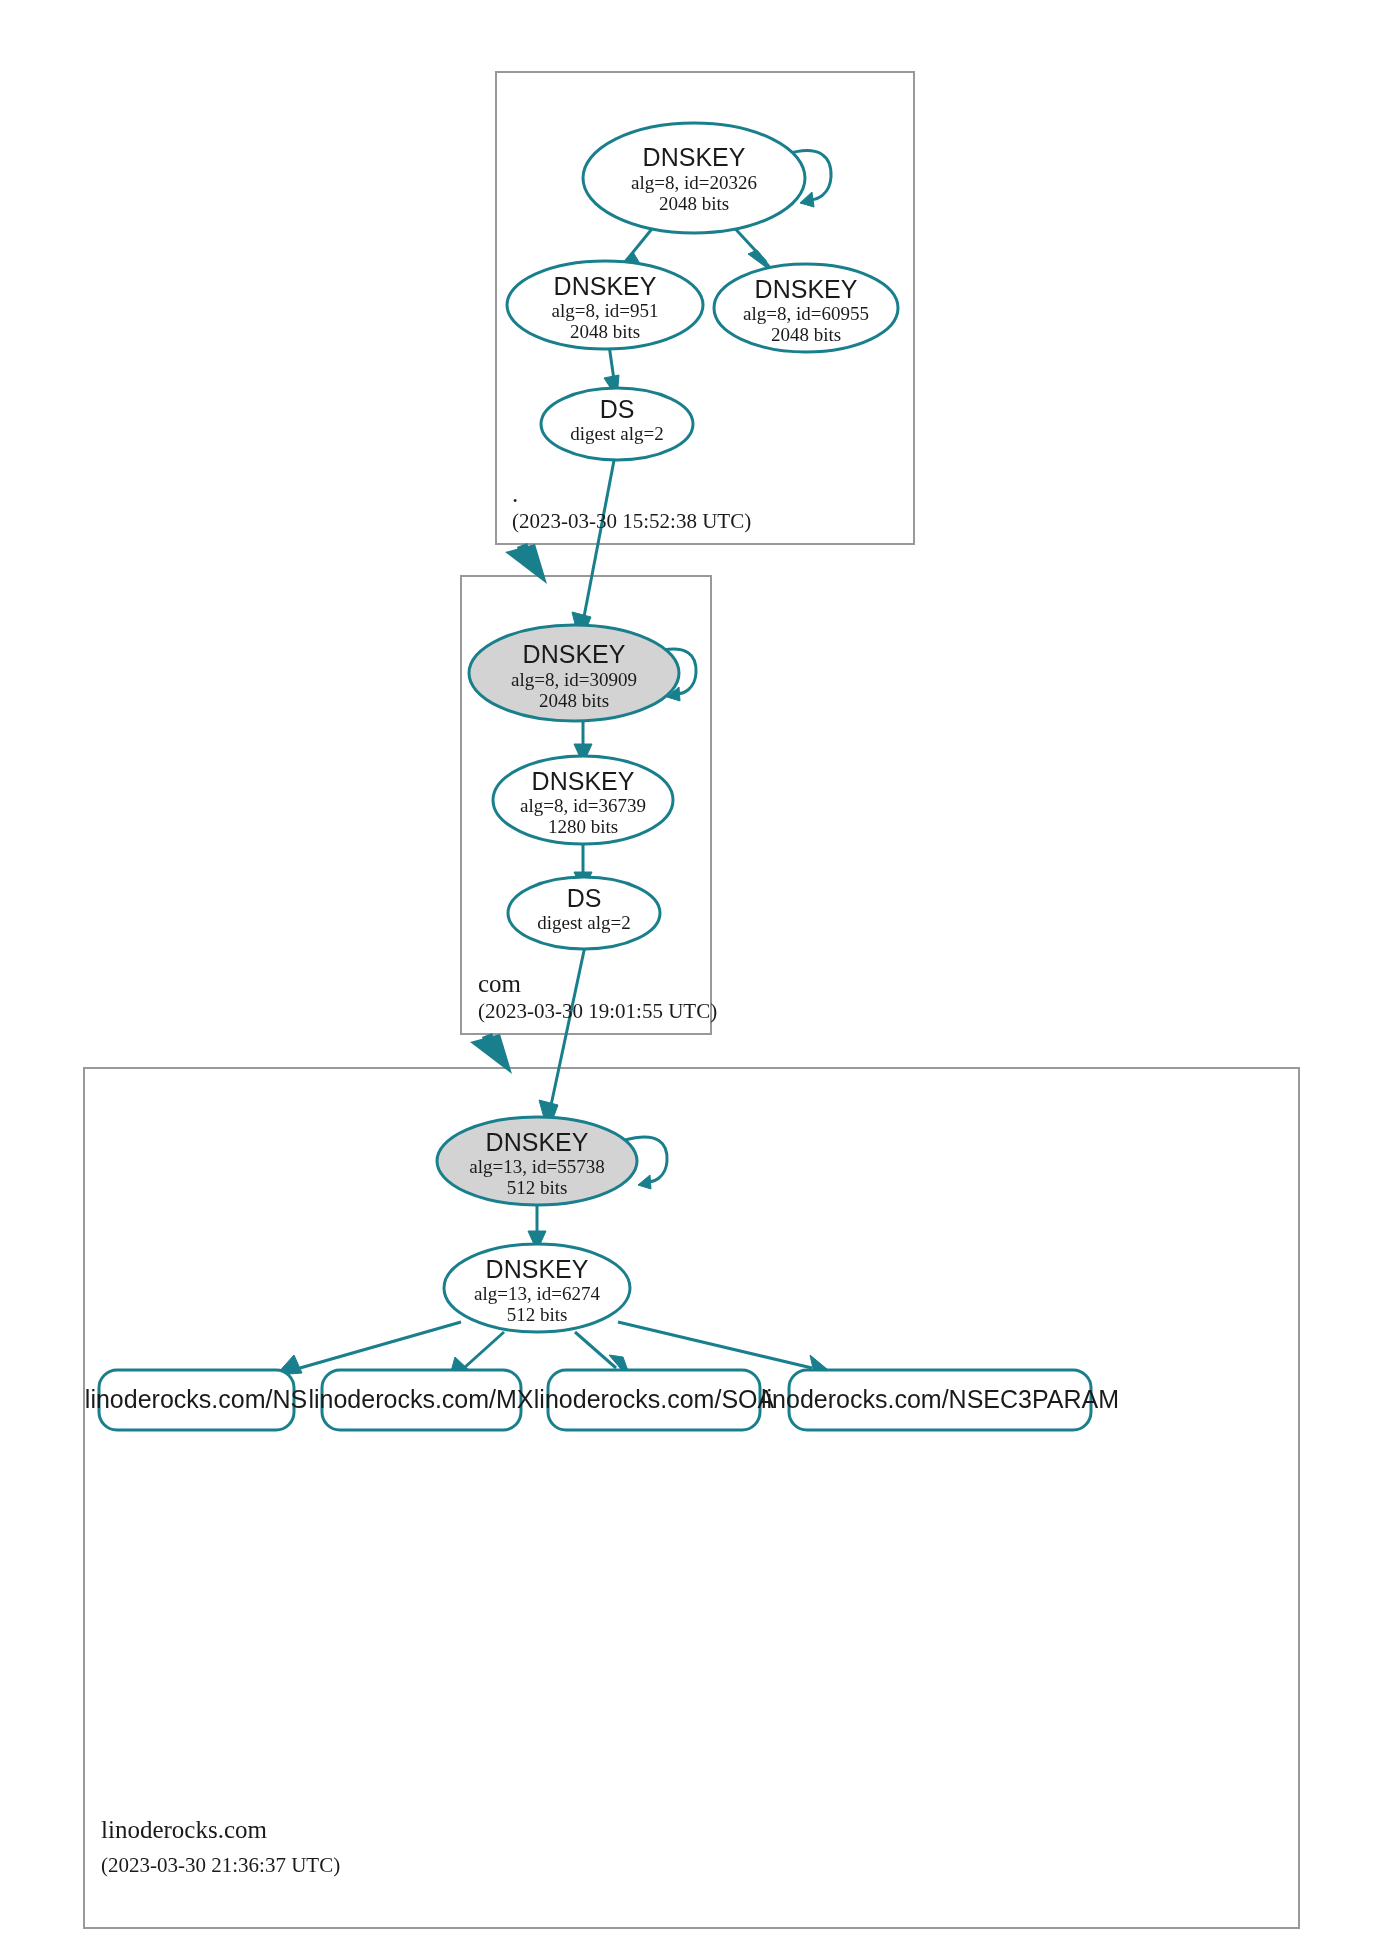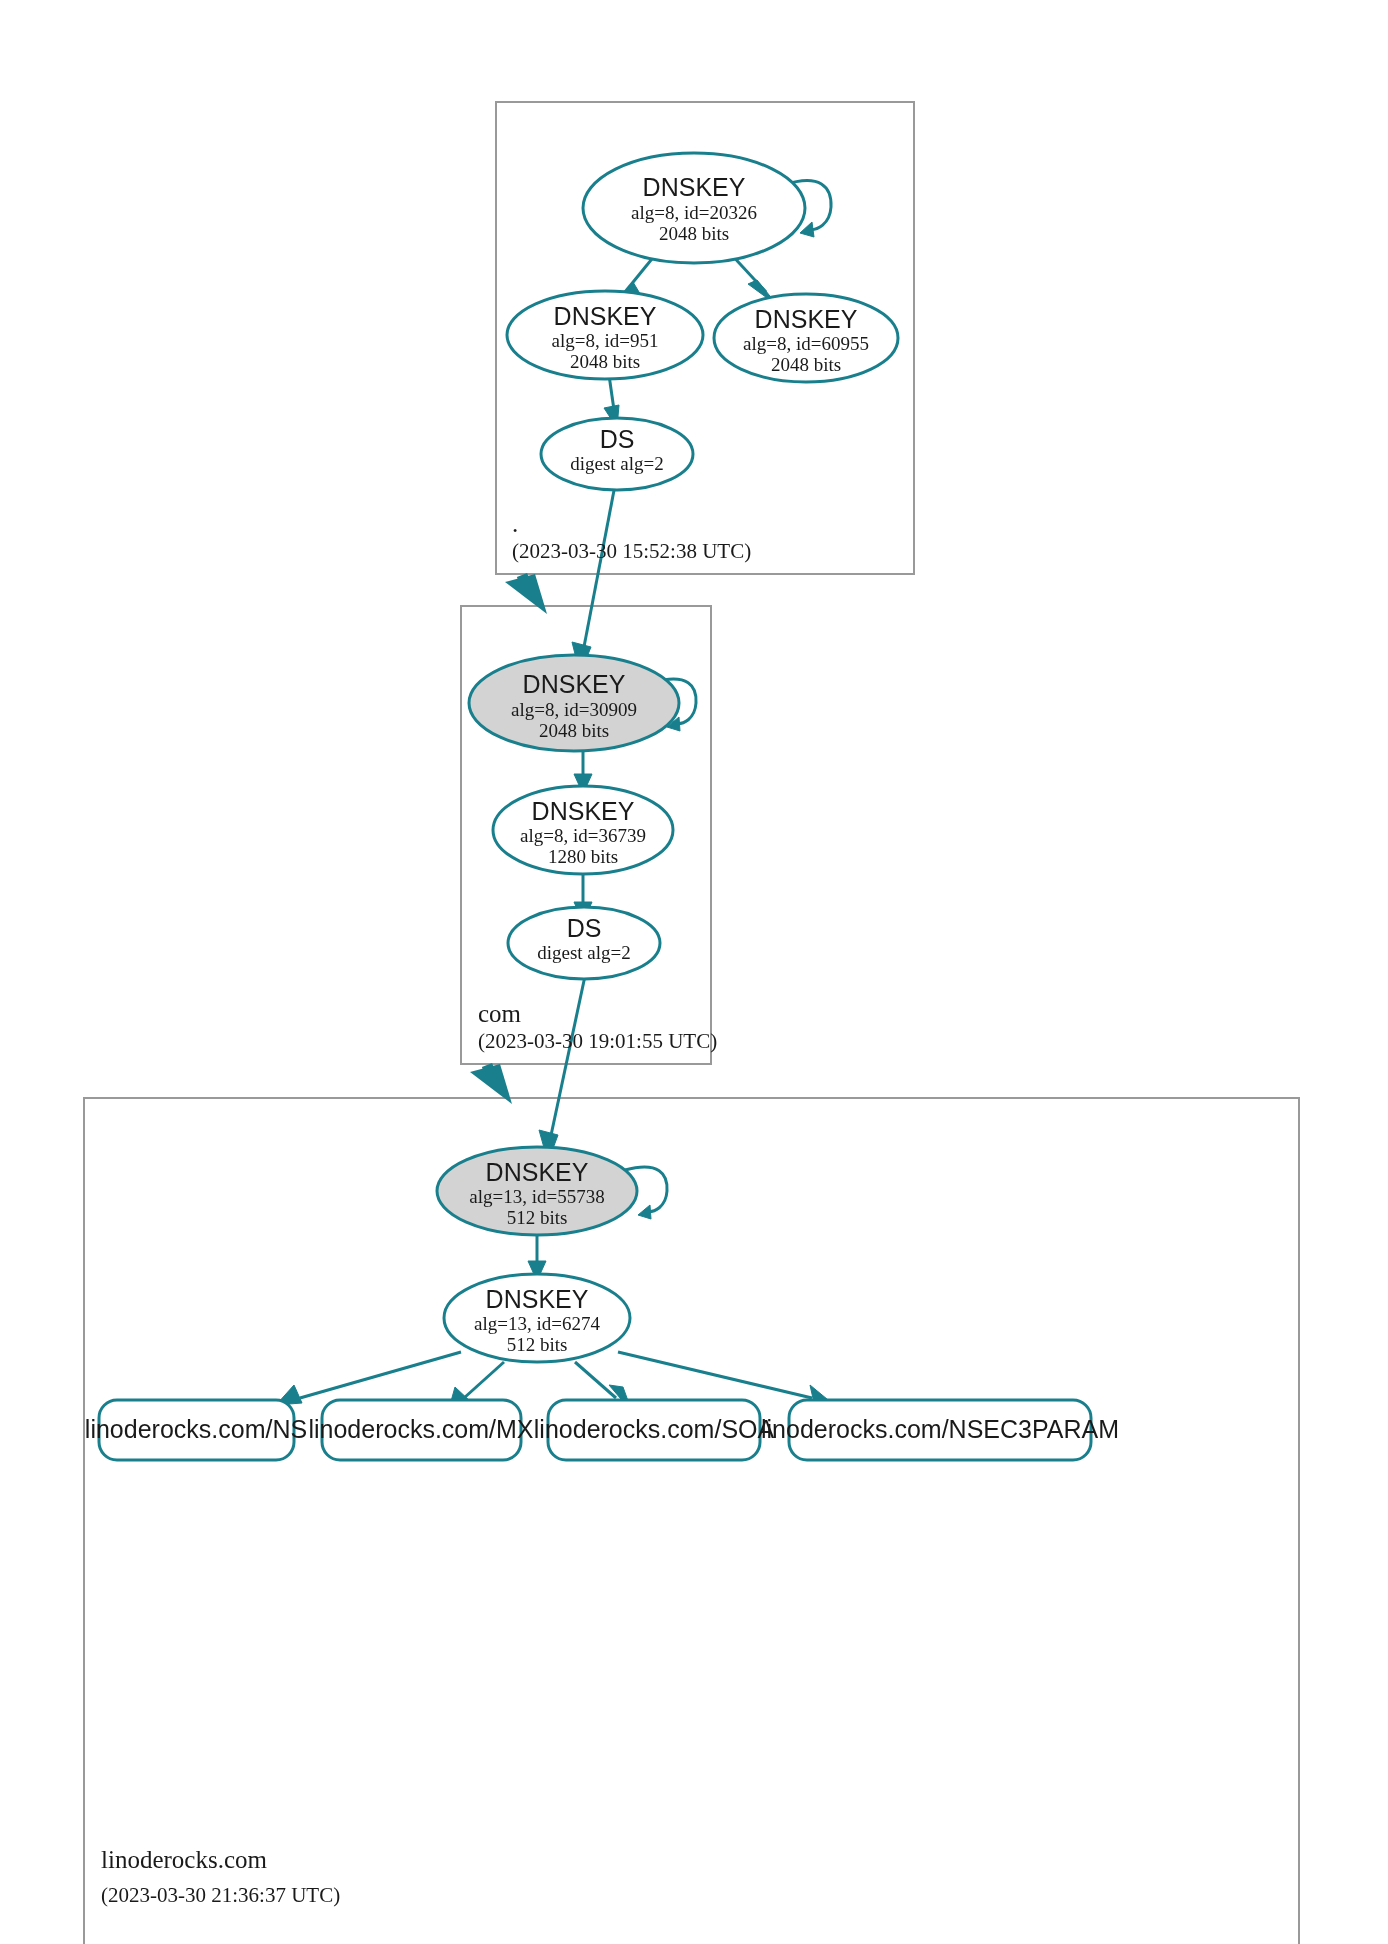--- a/index.html
+++ b/index.html
@@ -11,21 +11,20 @@
   body {
     font-family: "Liberation Sans", sans-serif;
     width: 1388px;
     height: 1944px;
     position: relative;
     overflow: hidden;
   }
   #graph-root {
     position: absolute;
     inset: 0;
-    margin-top: 30px;
   }
   svg.graph-canvas {
     position: absolute;
     top: 0;
     left: 0;
     width: 1388px;
     height: 1944px;
   }
   .zone-box {
     fill: #ffffff;

